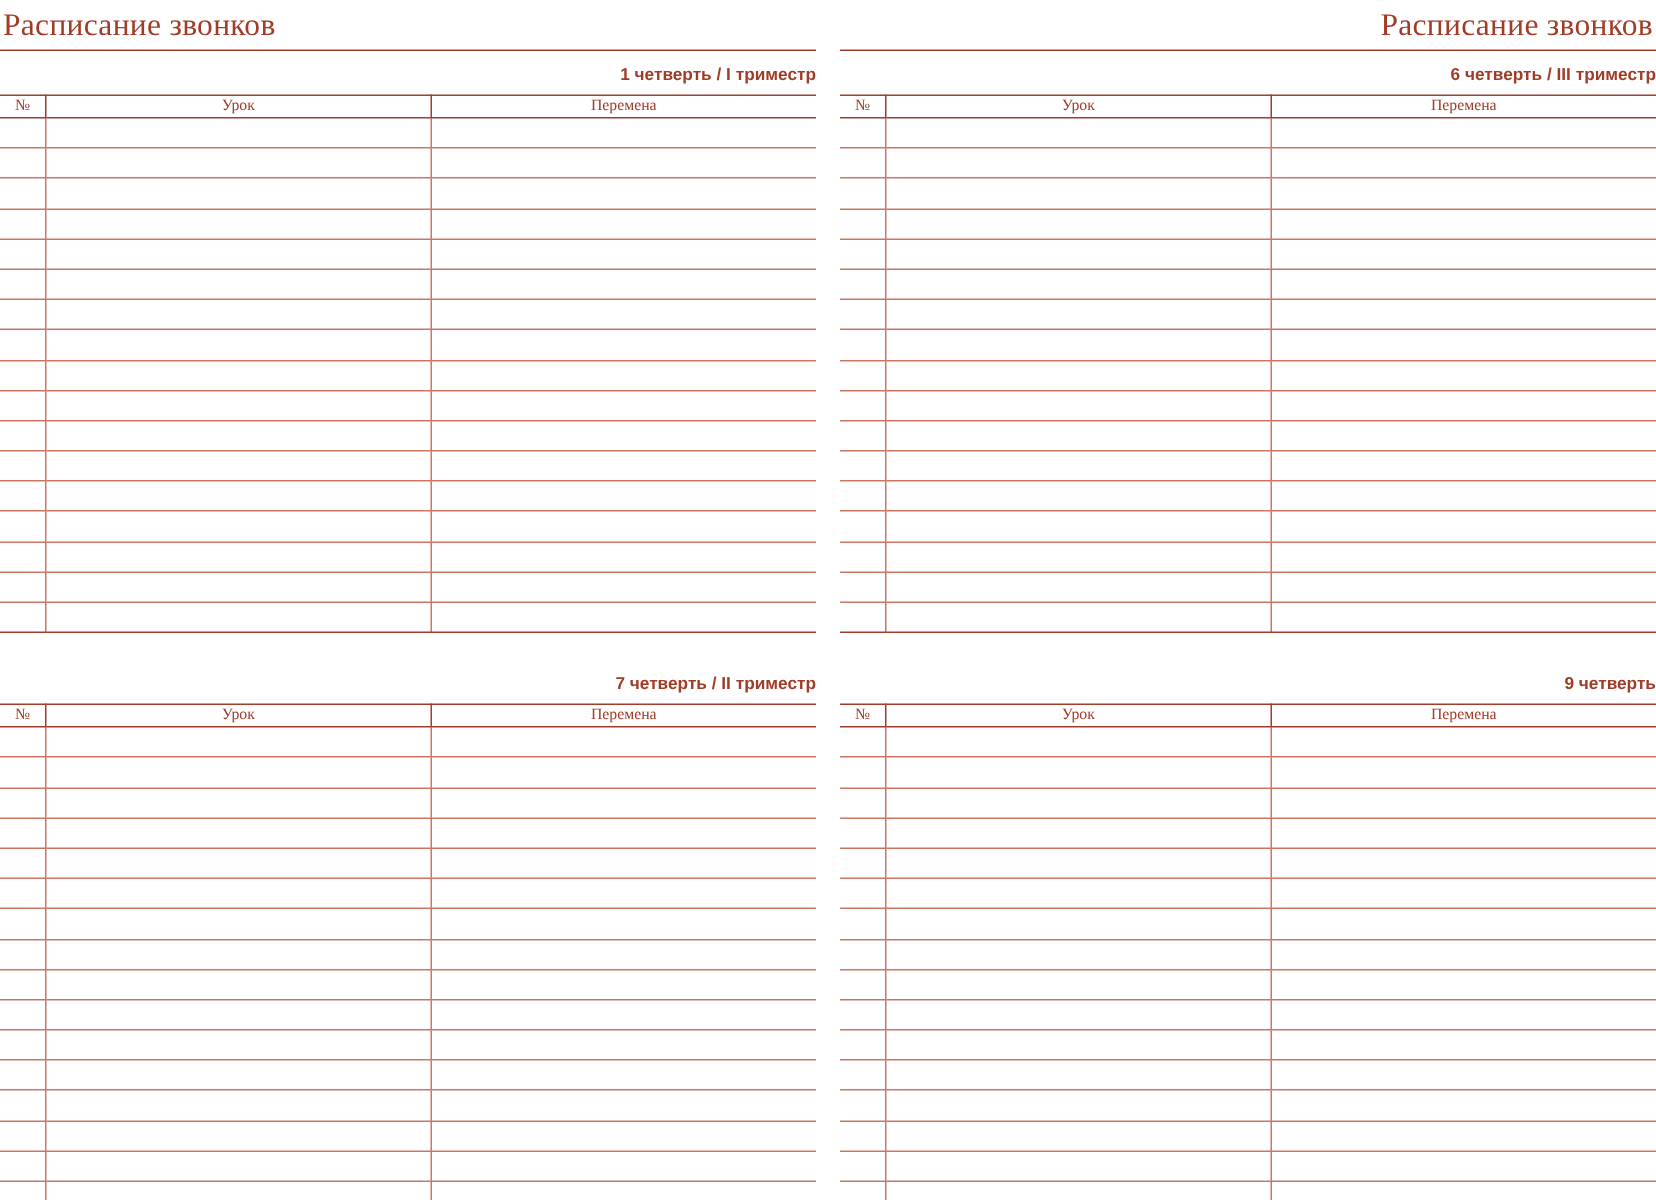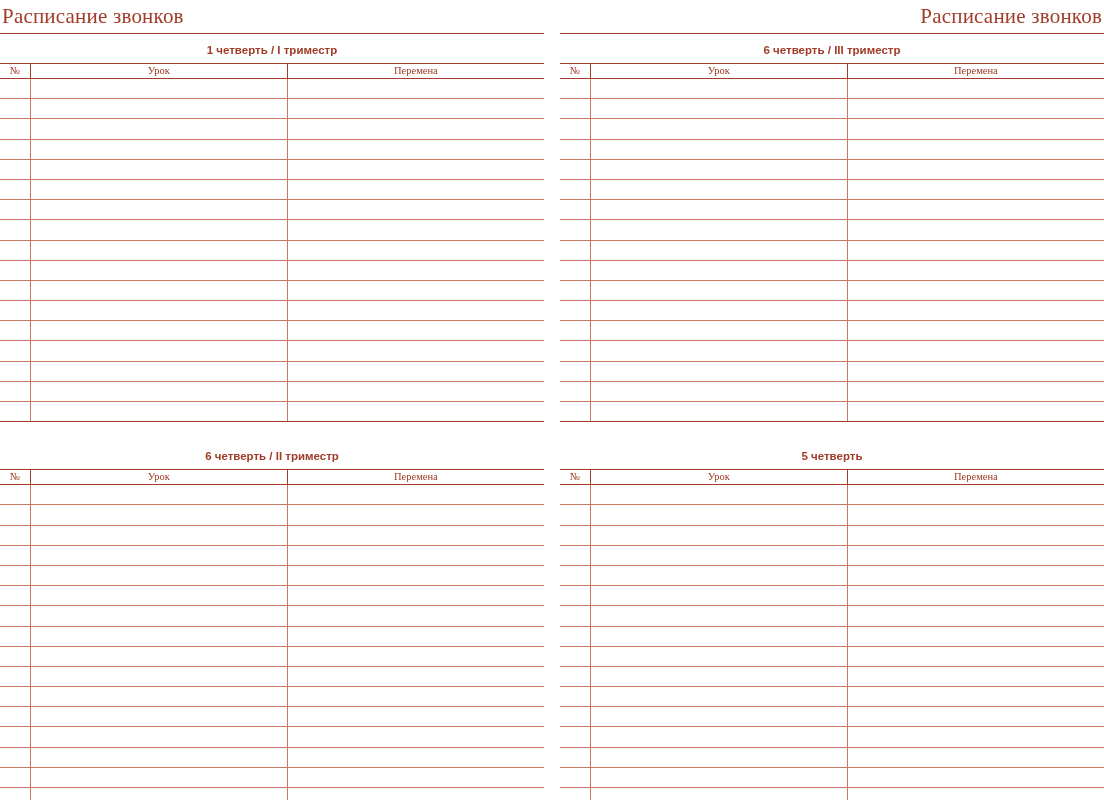--- a/index.html
+++ b/index.html
@@ -59,21 +59,21 @@
     margin-top: 0;
   }
   .section + .section {
     margin-top: 18px;
   }
   .section-title {
     font-family: "Liberation Sans", sans-serif;
     font-weight: bold;
     font-size: 11.5px;
     color: #a03c28;
-    text-align: center;
+    text-align: right;
     padding: 10px 0 7px 0;
   }
   table.sched {
     width: 100%;
     border-collapse: collapse;
     table-layout: fixed;
   }
   table.sched th {
     font-family: "Liberation Serif", serif;
     font-weight: normal;
@@ -209,21 +209,21 @@
               <tr>
                 <td class="col-num"></td>
                 <td class="col-lesson"></td>
                 <td class="col-break"></td>
               </tr>
             </tbody>
         </table>
       </div>
 
       <div class="section">
-        <div class="section-title">6 четверть / II триместр</div>
+        <div class="section-title">7 четверть / II триместр</div>
         <table class="sched">
           <thead>
             <tr>
               <th class="col-num">№</th>
               <th class="col-lesson">Урок</th>
               <th class="col-break">Перемена</th>
             </tr>
           </thead>
           <tbody>
               <tr>
@@ -409,21 +409,21 @@
               <tr>
                 <td class="col-num"></td>
                 <td class="col-lesson"></td>
                 <td class="col-break"></td>
               </tr>
             </tbody>
         </table>
       </div>
 
       <div class="section">
-        <div class="section-title">5 четверть</div>
+        <div class="section-title">9 четверть</div>
         <table class="sched">
           <thead>
             <tr>
               <th class="col-num">№</th>
               <th class="col-lesson">Урок</th>
               <th class="col-break">Перемена</th>
             </tr>
           </thead>
           <tbody>
               <tr>

